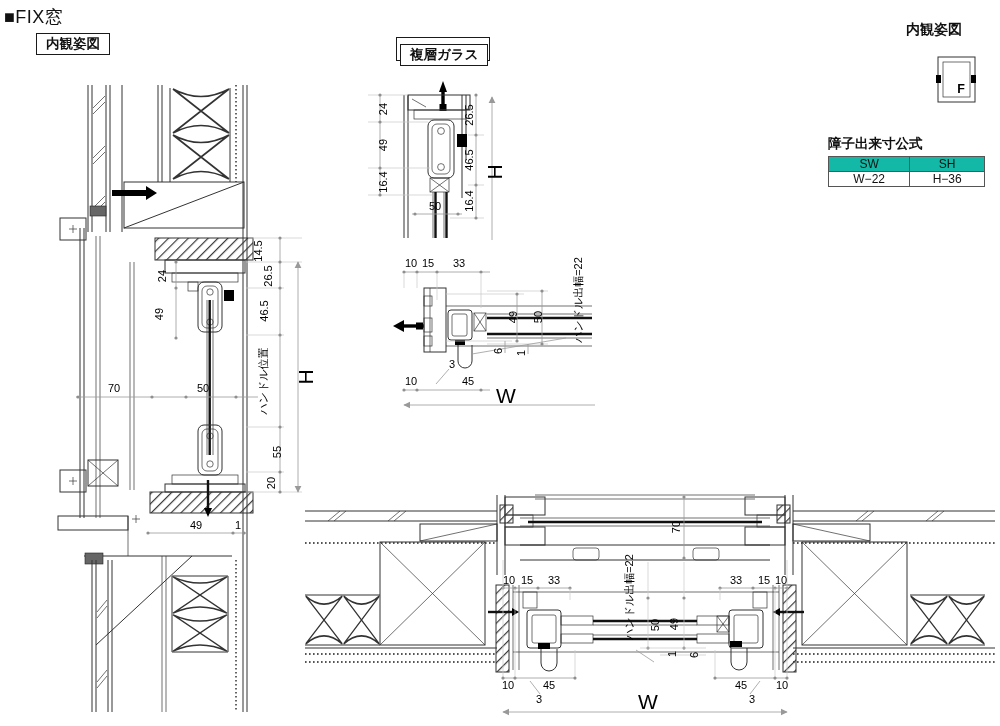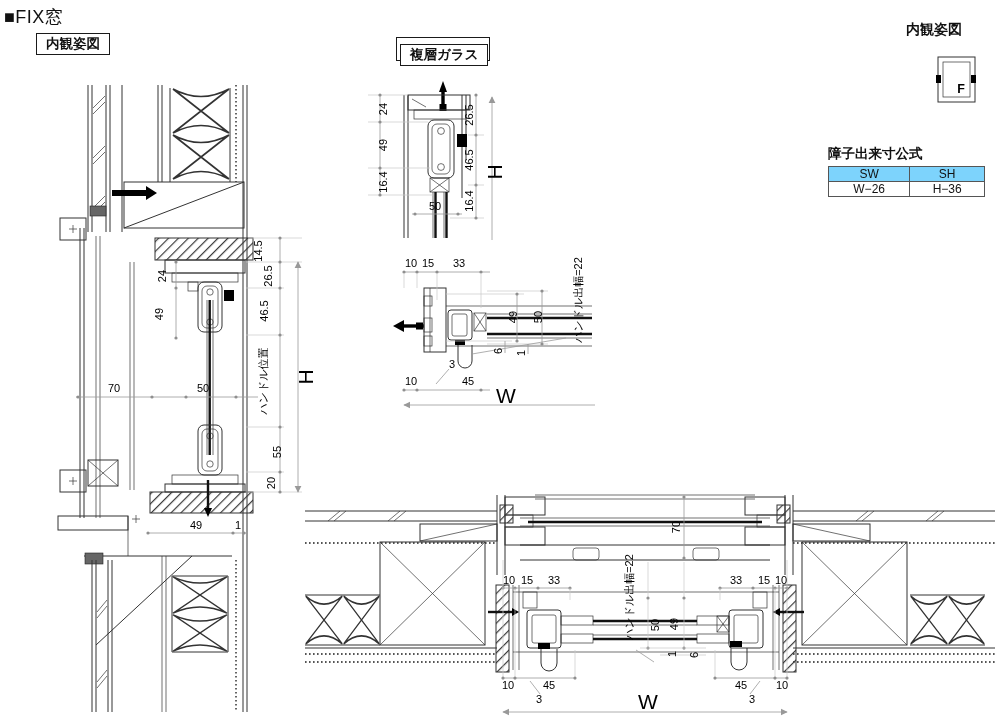--- a/index.html
+++ b/index.html
@@ -6,26 +6,26 @@
   #stage{position:relative;width:1000px;height:726px;background:#fff;
          font-family:"Liberation Sans","DejaVu Sans",sans-serif;overflow:hidden;color:#111;}
   .abs{position:absolute;}
   #title{left:4px;top:5px;font-size:18px;font-weight:400;letter-spacing:.5px;}
   .lblbox{border:1.6px solid #1a1a1a;background:#fff;font-size:13.5px;font-weight:600;
           padding:1px 9px;line-height:18px;white-space:nowrap;}
   #box1{left:36px;top:33px;}
   #box2{left:388px;top:44px;z-index:2;margin-left:12px;}
   #box2s{left:396px;top:37px;width:92px;height:22px;border:1.5px solid #1a1a1a;z-index:1;}
   #iview{left:906px;top:21px;font-size:14px;font-weight:600;}
-  #ftablewrap{left:828px;top:145px;width:157px;}
+  #ftablewrap{left:828px;top:135px;width:157px;}
   #ftablewrap .tt{font-size:13.5px;font-weight:700;margin:0 0 3px 0;}
   #ftablewrap table{border-collapse:collapse;width:157px;}
   #ftablewrap th,#ftablewrap td{border:1px solid #555;font-size:12px;text-align:center;
           height:14px;padding:0;font-weight:400;}
-  #ftablewrap th{background:#7dd3fc;margin-top:8px;}
+  #ftablewrap th{background:#14b8a6;margin-top:8px;}
   svg{position:absolute;left:0;top:0;}
   .ln{stroke:#333;stroke-width:1;fill:none;}
   .lnt{stroke:#333;stroke-width:.7;fill:none;}
   .th{stroke:#111;stroke-width:2.4;fill:none;}
   .dim{stroke:#9a9a9a;stroke-width:.8;fill:none;}
   .gl{stroke:#c9c9c9;stroke-width:.7;fill:none;}
   .dotl{stroke:#555;stroke-width:1.8;stroke-dasharray:1.6 2.4;fill:none;}
   .hatchf{fill:url(#hat);stroke:#333;stroke-width:1;}
   .blk{fill:#000;stroke:none;}
   .dk{fill:#666;stroke:#222;stroke-width:.6;}
@@ -490,20 +490,20 @@
 
 <div class="abs" id="ftablewrap">
   <div class="tt">障子出来寸公式</div>
   <table>
     <tbody>
           <tr>
       <th>SW</th>
       <th>SH</th>
     </tr>
     <tr>
-      <td>W−26</td>
+      <td>W−22</td>
       <td>H−36</td>
     </tr>
   </tbody>
       </table>
 </div>
 
 </div>
 
 </body></html>

